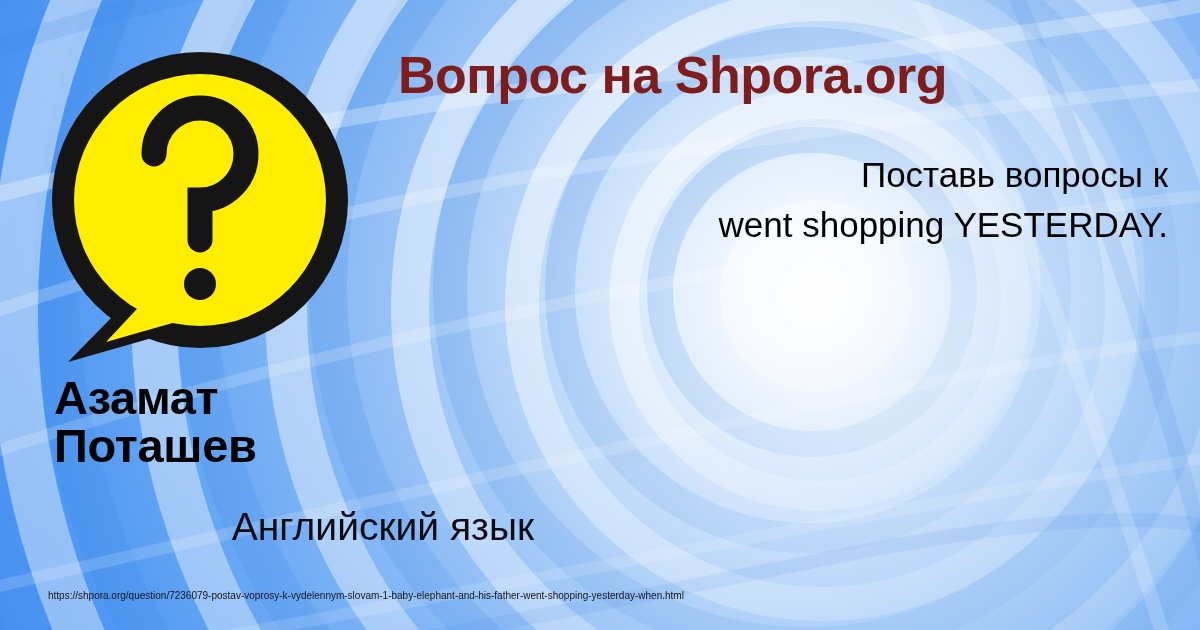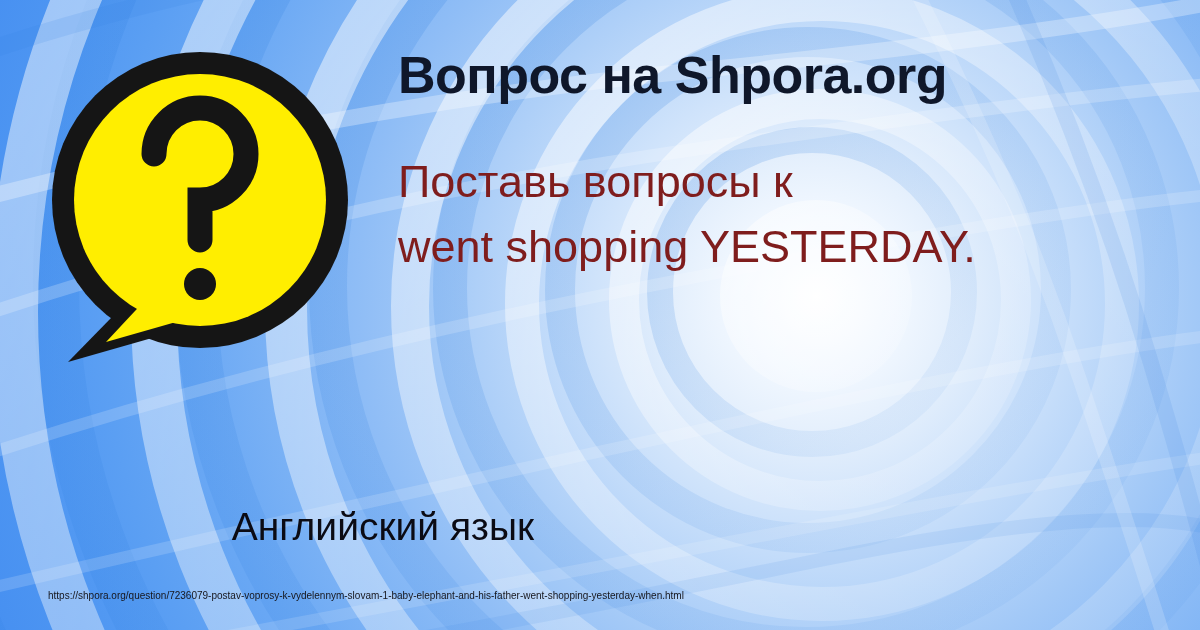--- a/index.html
+++ b/index.html
@@ -82,32 +82,33 @@
 
   
   .site-title {
     position: absolute;
     left: 398px;
     top: 48px;
     width: 780px;
     font-size: 52px;
     font-weight: bold;
     line-height: 1.05;
-    color: #0f172a;
+    color: #7f1d1d;
     letter-spacing: -0.5px;
   }
   .question-body {
     position: absolute;
     left: 398px;
     top: 150px;
     width: 770px;
-    font-size: 45px;
+    font-size: 35px;
     font-weight: normal;
     line-height: 1.44;
-    color: #7f1d1d;
+    color: #000000;
+    text-align: right;
   }
   .question-body .line { display: block; white-space: pre; }
 
   
   .url {
     position: absolute;
     left: 48px;
     top: 589px;
     font-size: 10px;
     font-weight: normal;
@@ -190,18 +191,19 @@
     </svg>
   </div>
 
   <div class="site-title">Вопрос на Shpora.org</div>
 
   <div class="question-body">
     <span class="line">Поставь вопросы к</span>
     <span class="line">went shopping YESTERDAY.</span>
   </div>
 
+  <div class="author">Азамат Поташев</div>
 
   <div class="subject">Английский язык</div>
 
   <div class="url">https://shpora.org/question/7236079-postav-voprosy-k-vydelennym-slovam-1-baby-elephant-and-his-father-went-shopping-yesterday-when.html</div>
 
 </div>
 
 </body></html>

